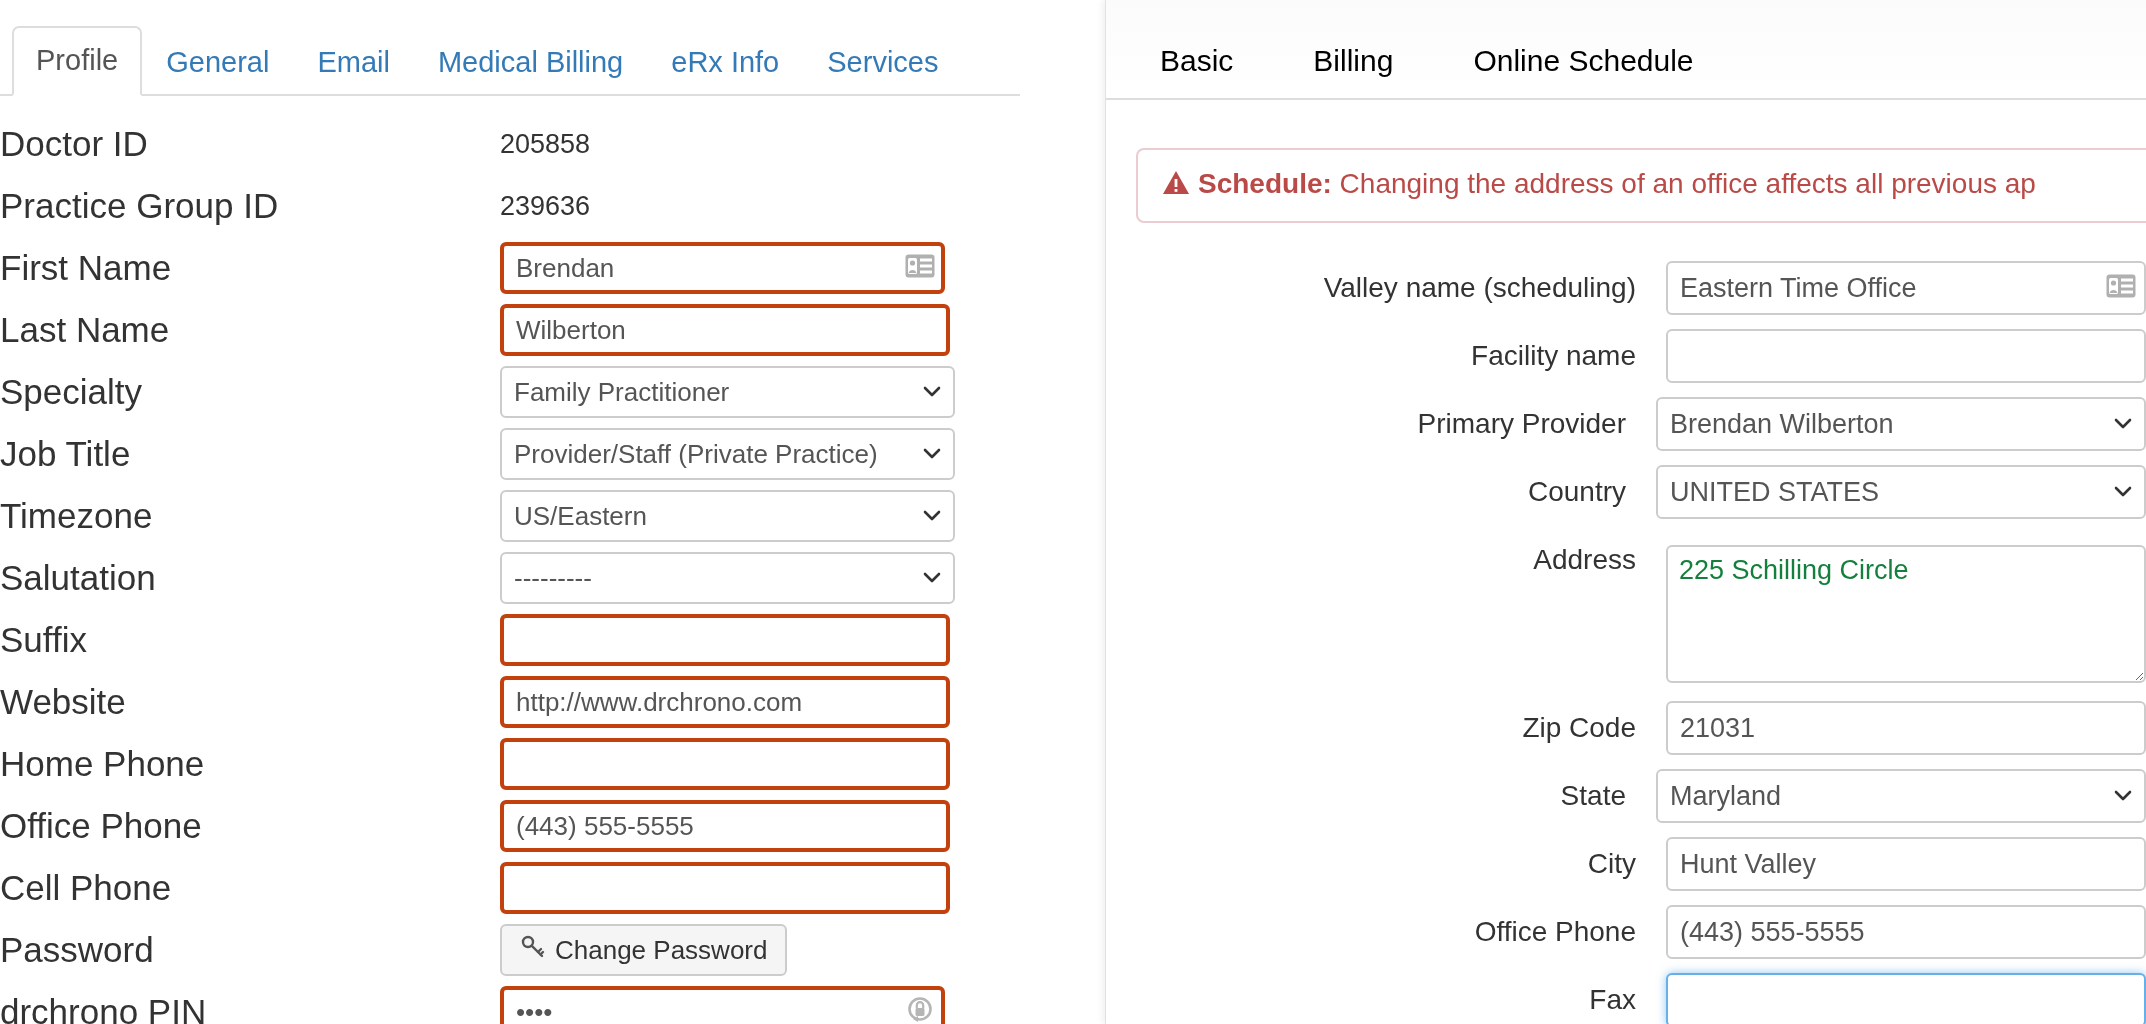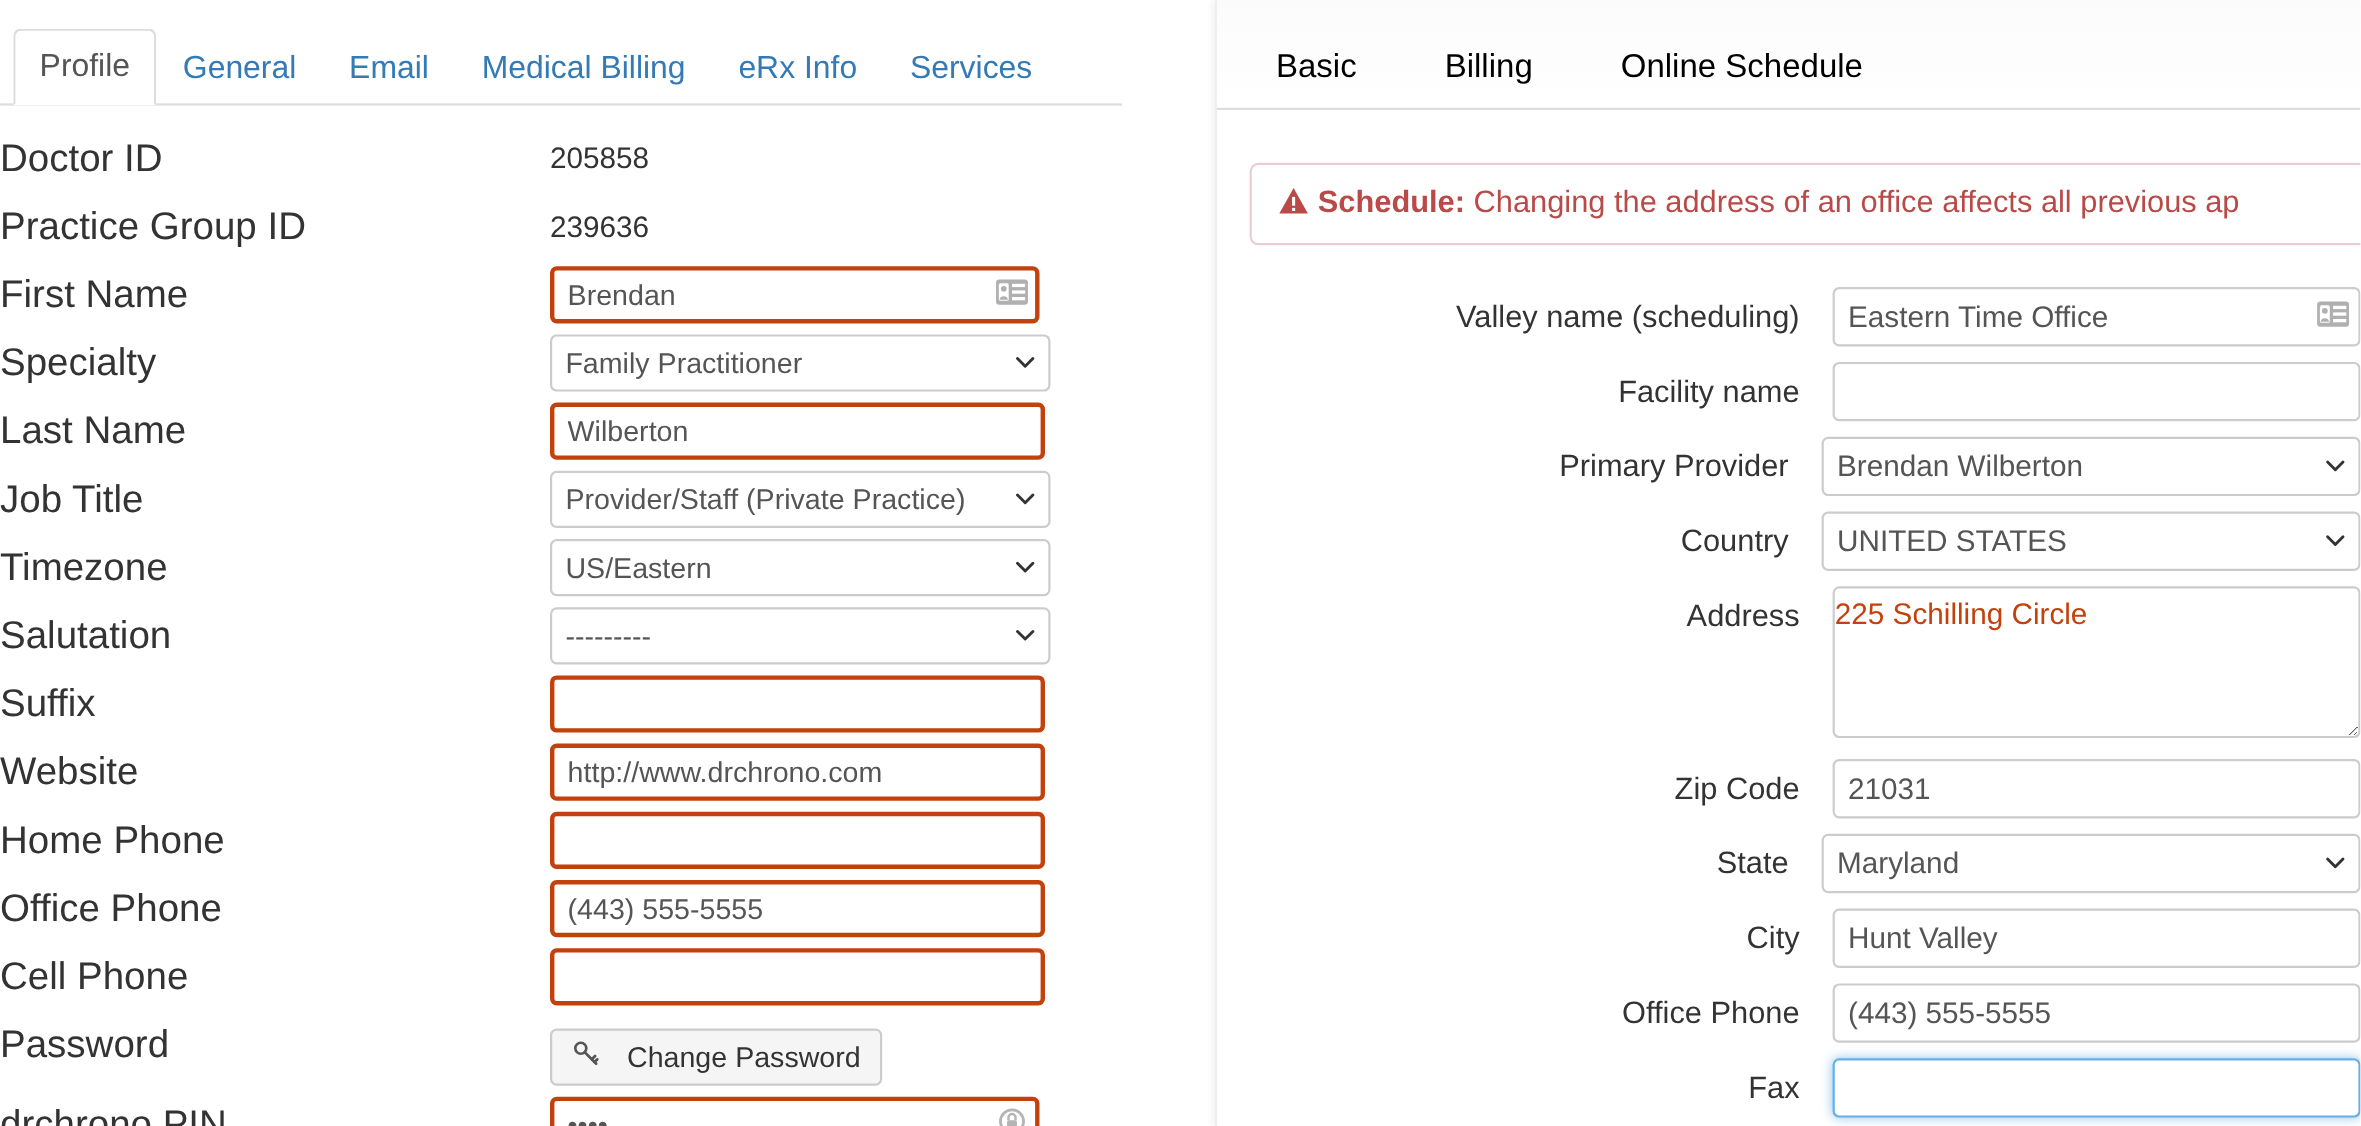--- a/index.html
+++ b/index.html
@@ -94,31 +94,30 @@
     transform: translateY(-50%);
     pointer-events: none;
     width: 18px; height: 18px;
   }
   .ico-right {
     position: absolute; right: 10px; top: 50%;
     transform: translateY(-50%);
     pointer-events: none;
   }
   .btn-default {
-    display: inline-flex; align-items: center; gap: 24px;
+    display: inline-flex; align-items: center; gap: 9px;
     height: 52px;
     padding: 0 18px;
     border: 2px solid #cccccc;
     border-radius: 6px;
     background: #f5f5f5;
     font-size: 26px;
     color: #333;
     cursor: pointer;
     font-family: "Liberation Sans", sans-serif;
-    margin-top: 11px;
   }
 
   
   .right-panel {
     position: absolute; left: 1105px; top: 0;
     width: 1041px; height: 1024px;
     background: #ffffff;
     border-left: 1px solid #e2e2e2;
     box-shadow: -3px 0 6px rgba(0,0,0,0.06);
     overflow: hidden;
@@ -165,23 +164,24 @@
     width: 490px; height: 54px;
     border: 2px solid #cccccc; border-radius: 6px;
     background:#fff; font-size: 27px; color:#555;
     padding: 0 36px 0 12px; outline:none;
     appearance: none; -webkit-appearance: none;
     font-family: "Liberation Sans", sans-serif;
   }
   .r-area {
     width: 480px; height: 138px;
     border: 2px solid #cccccc; border-radius: 6px;
-    background: #fff; font-size: 27px; color:#c2410c;
-    padding: 8px 0; outline: none; resize: both;
-    font-family: "Liberation Sans", sans-serif;
+    background: #fff; font-size: 27px; color:#15803d;
+    padding: 8px 11px; outline: none; resize: both;
+    font-family: "Liberation Sans", sans-serif;
+    margin-top: 12px;
   }
   .focused {
     border-color: #66afe9 !important;
     box-shadow: 0 0 10px rgba(102,175,233,.7);
   }
   .hidden-ovf { position: relative; }
 </style>
 </head>
 <body>
 
@@ -226,37 +226,37 @@
               <path d="M3.6 19 a4 4 0 0 1 7.8 0 z" fill="#b0b0b0"></path>
               <rect x="15" y="4.5" width="12" height="3" fill="#ffffff"></rect>
               <rect x="15" y="10.5" width="12" height="3" fill="#ffffff"></rect>
               <rect x="15" y="16.5" width="12" height="3" fill="#ffffff"></rect>
             </svg>
           </span>
         </div>
       </div>
 
       <div class="frow">
+        <div class="flabel">Last Name</div>
+        <div class="fcontrol">
+          <input class="txt wide" value="Wilberton" style="">
+        </div>
+      </div>
+
+      <div class="frow">
         <div class="flabel">Specialty</div>
         <div class="fcontrol selwrap">
           <select class="sel">
             <option>Family Practitioner</option>
           </select>
           <span class="chev">
             <svg width="18" height="18" viewBox="0 0 18 18">
                 <path d="M2 5 L9 12 L16 5" stroke="#333" stroke-width="2.6" fill="none" stroke-linecap="round" stroke-linejoin="round"></path>
               </svg>
           </span>
-        </div>
-      </div>
-
-      <div class="frow">
-        <div class="flabel">Last Name</div>
-        <div class="fcontrol">
-          <input class="txt wide" value="Wilberton" style="">
         </div>
       </div>
 
       <div class="frow">
         <div class="flabel">Job Title</div>
         <div class="fcontrol selwrap">
           <select class="sel">
             <option>Provider/Staff (Private Practice)</option>
           </select>
           <span class="chev">

